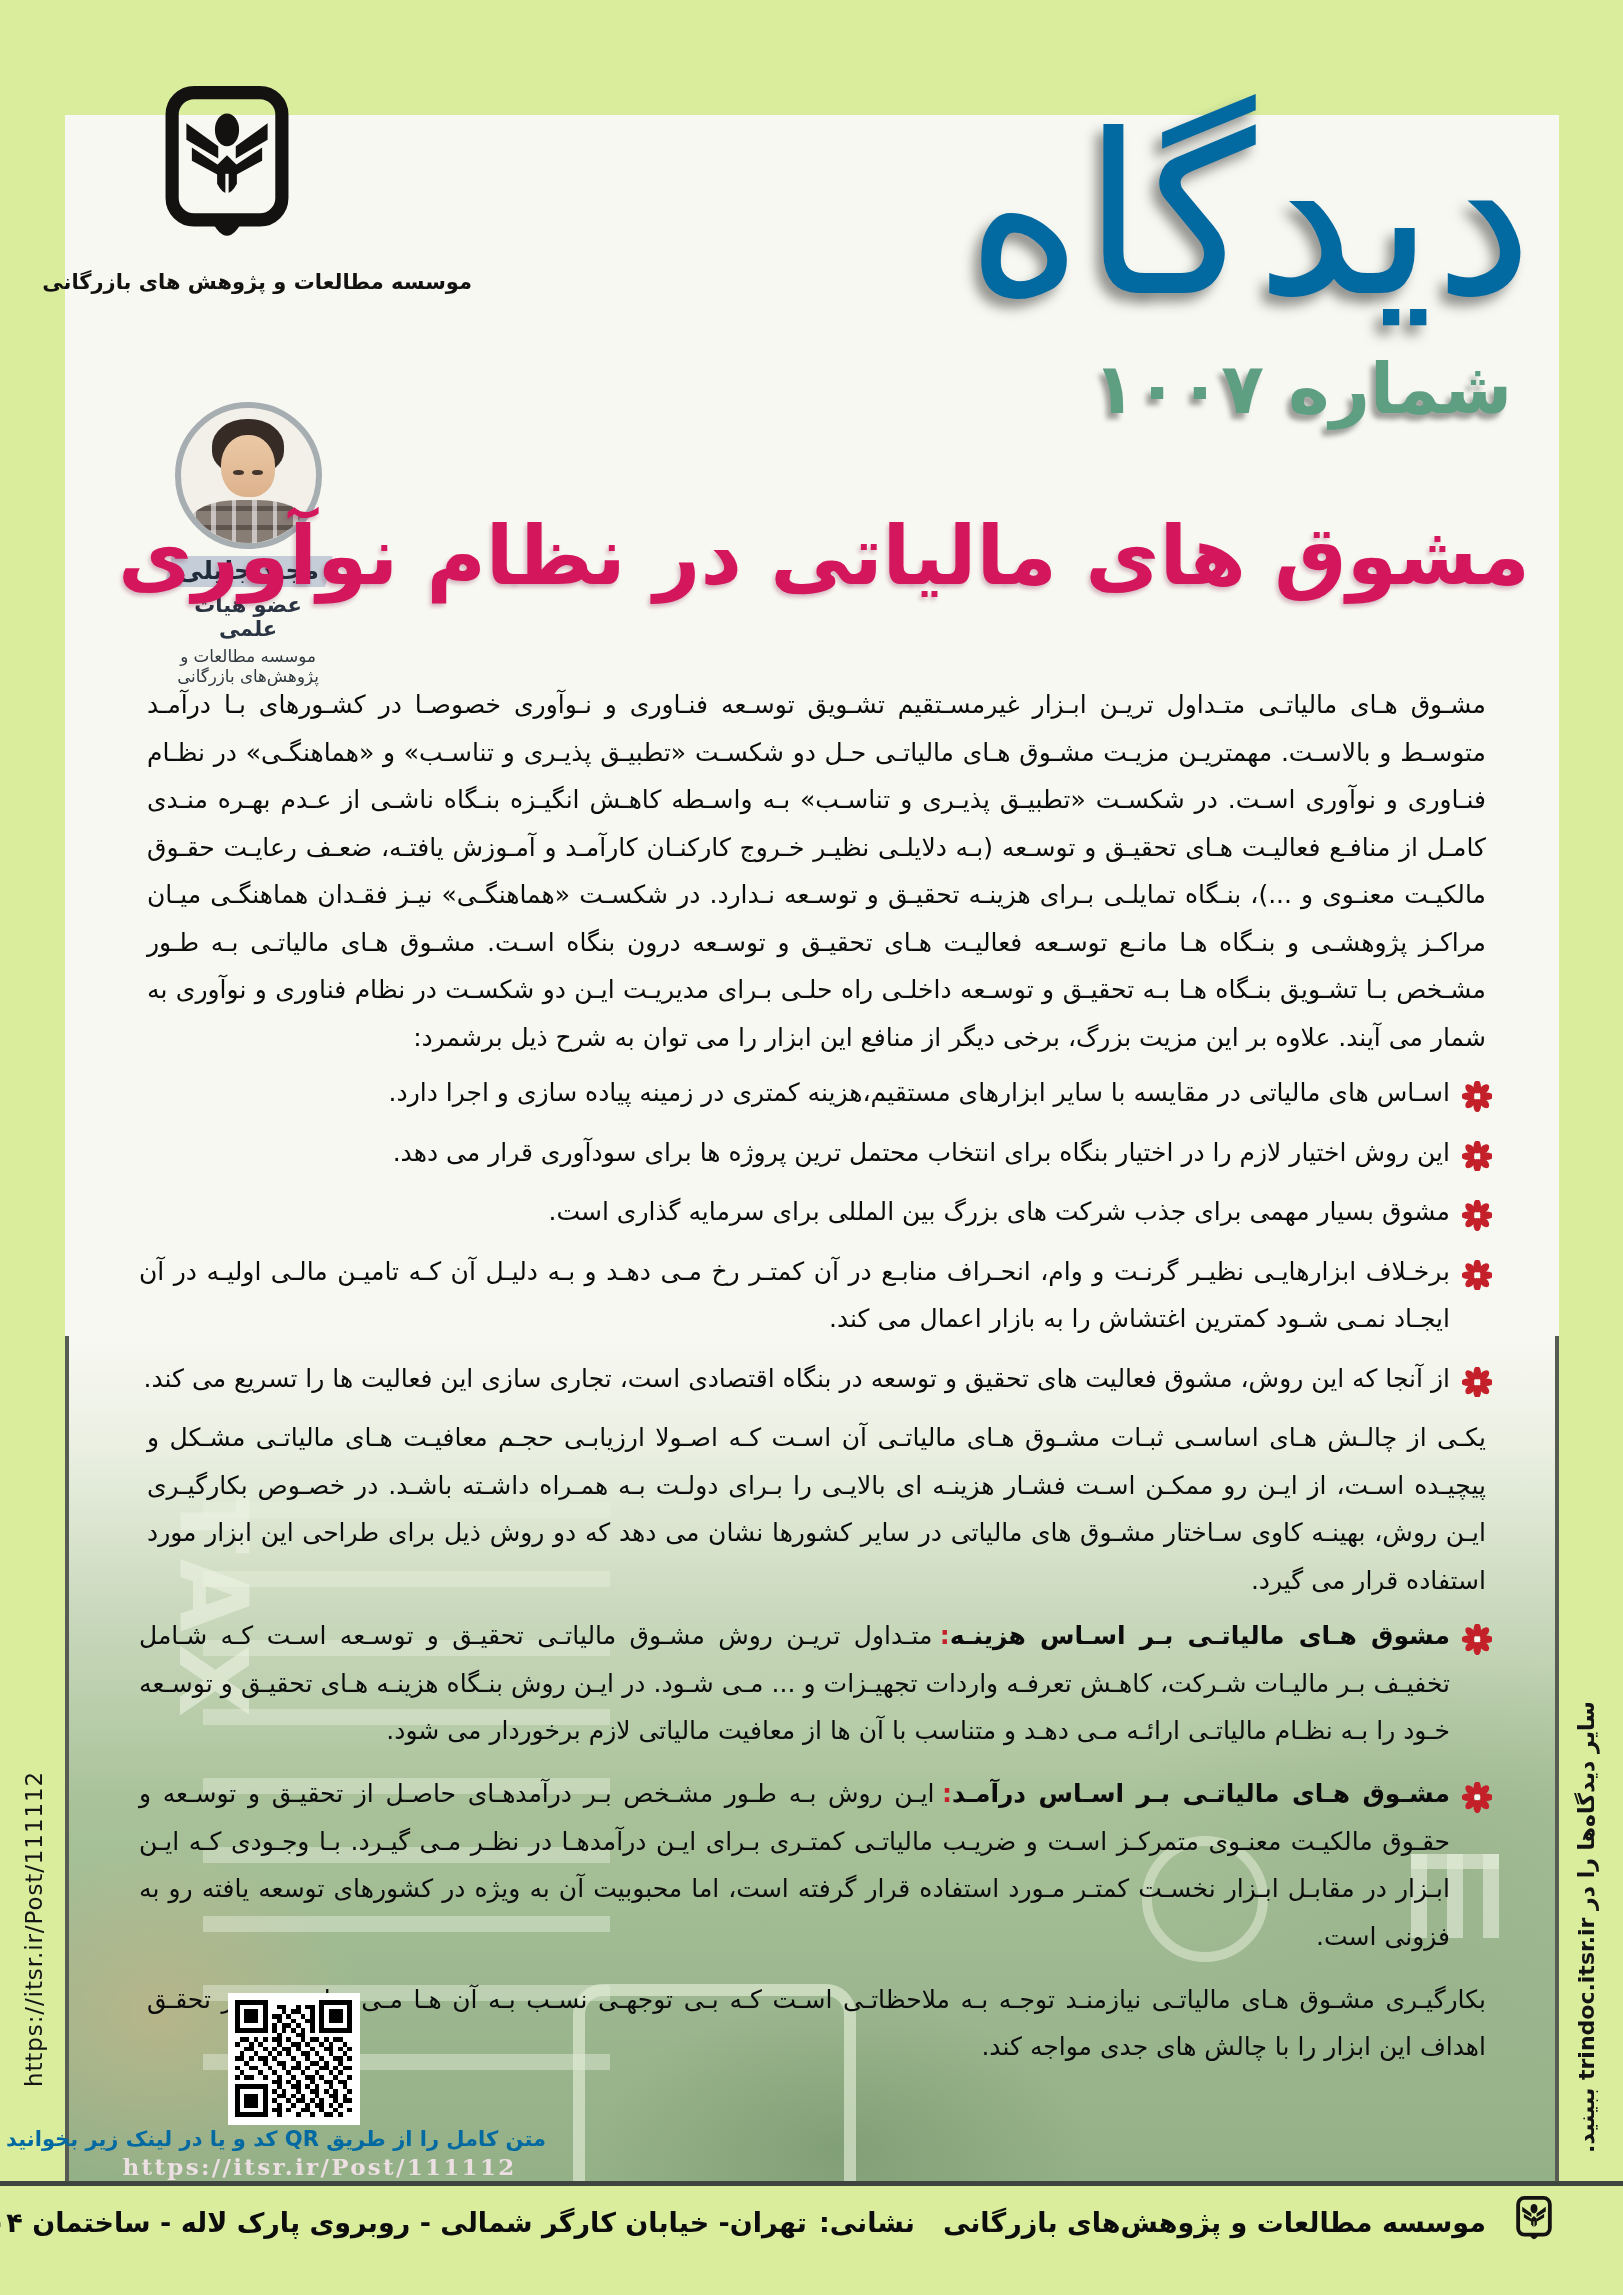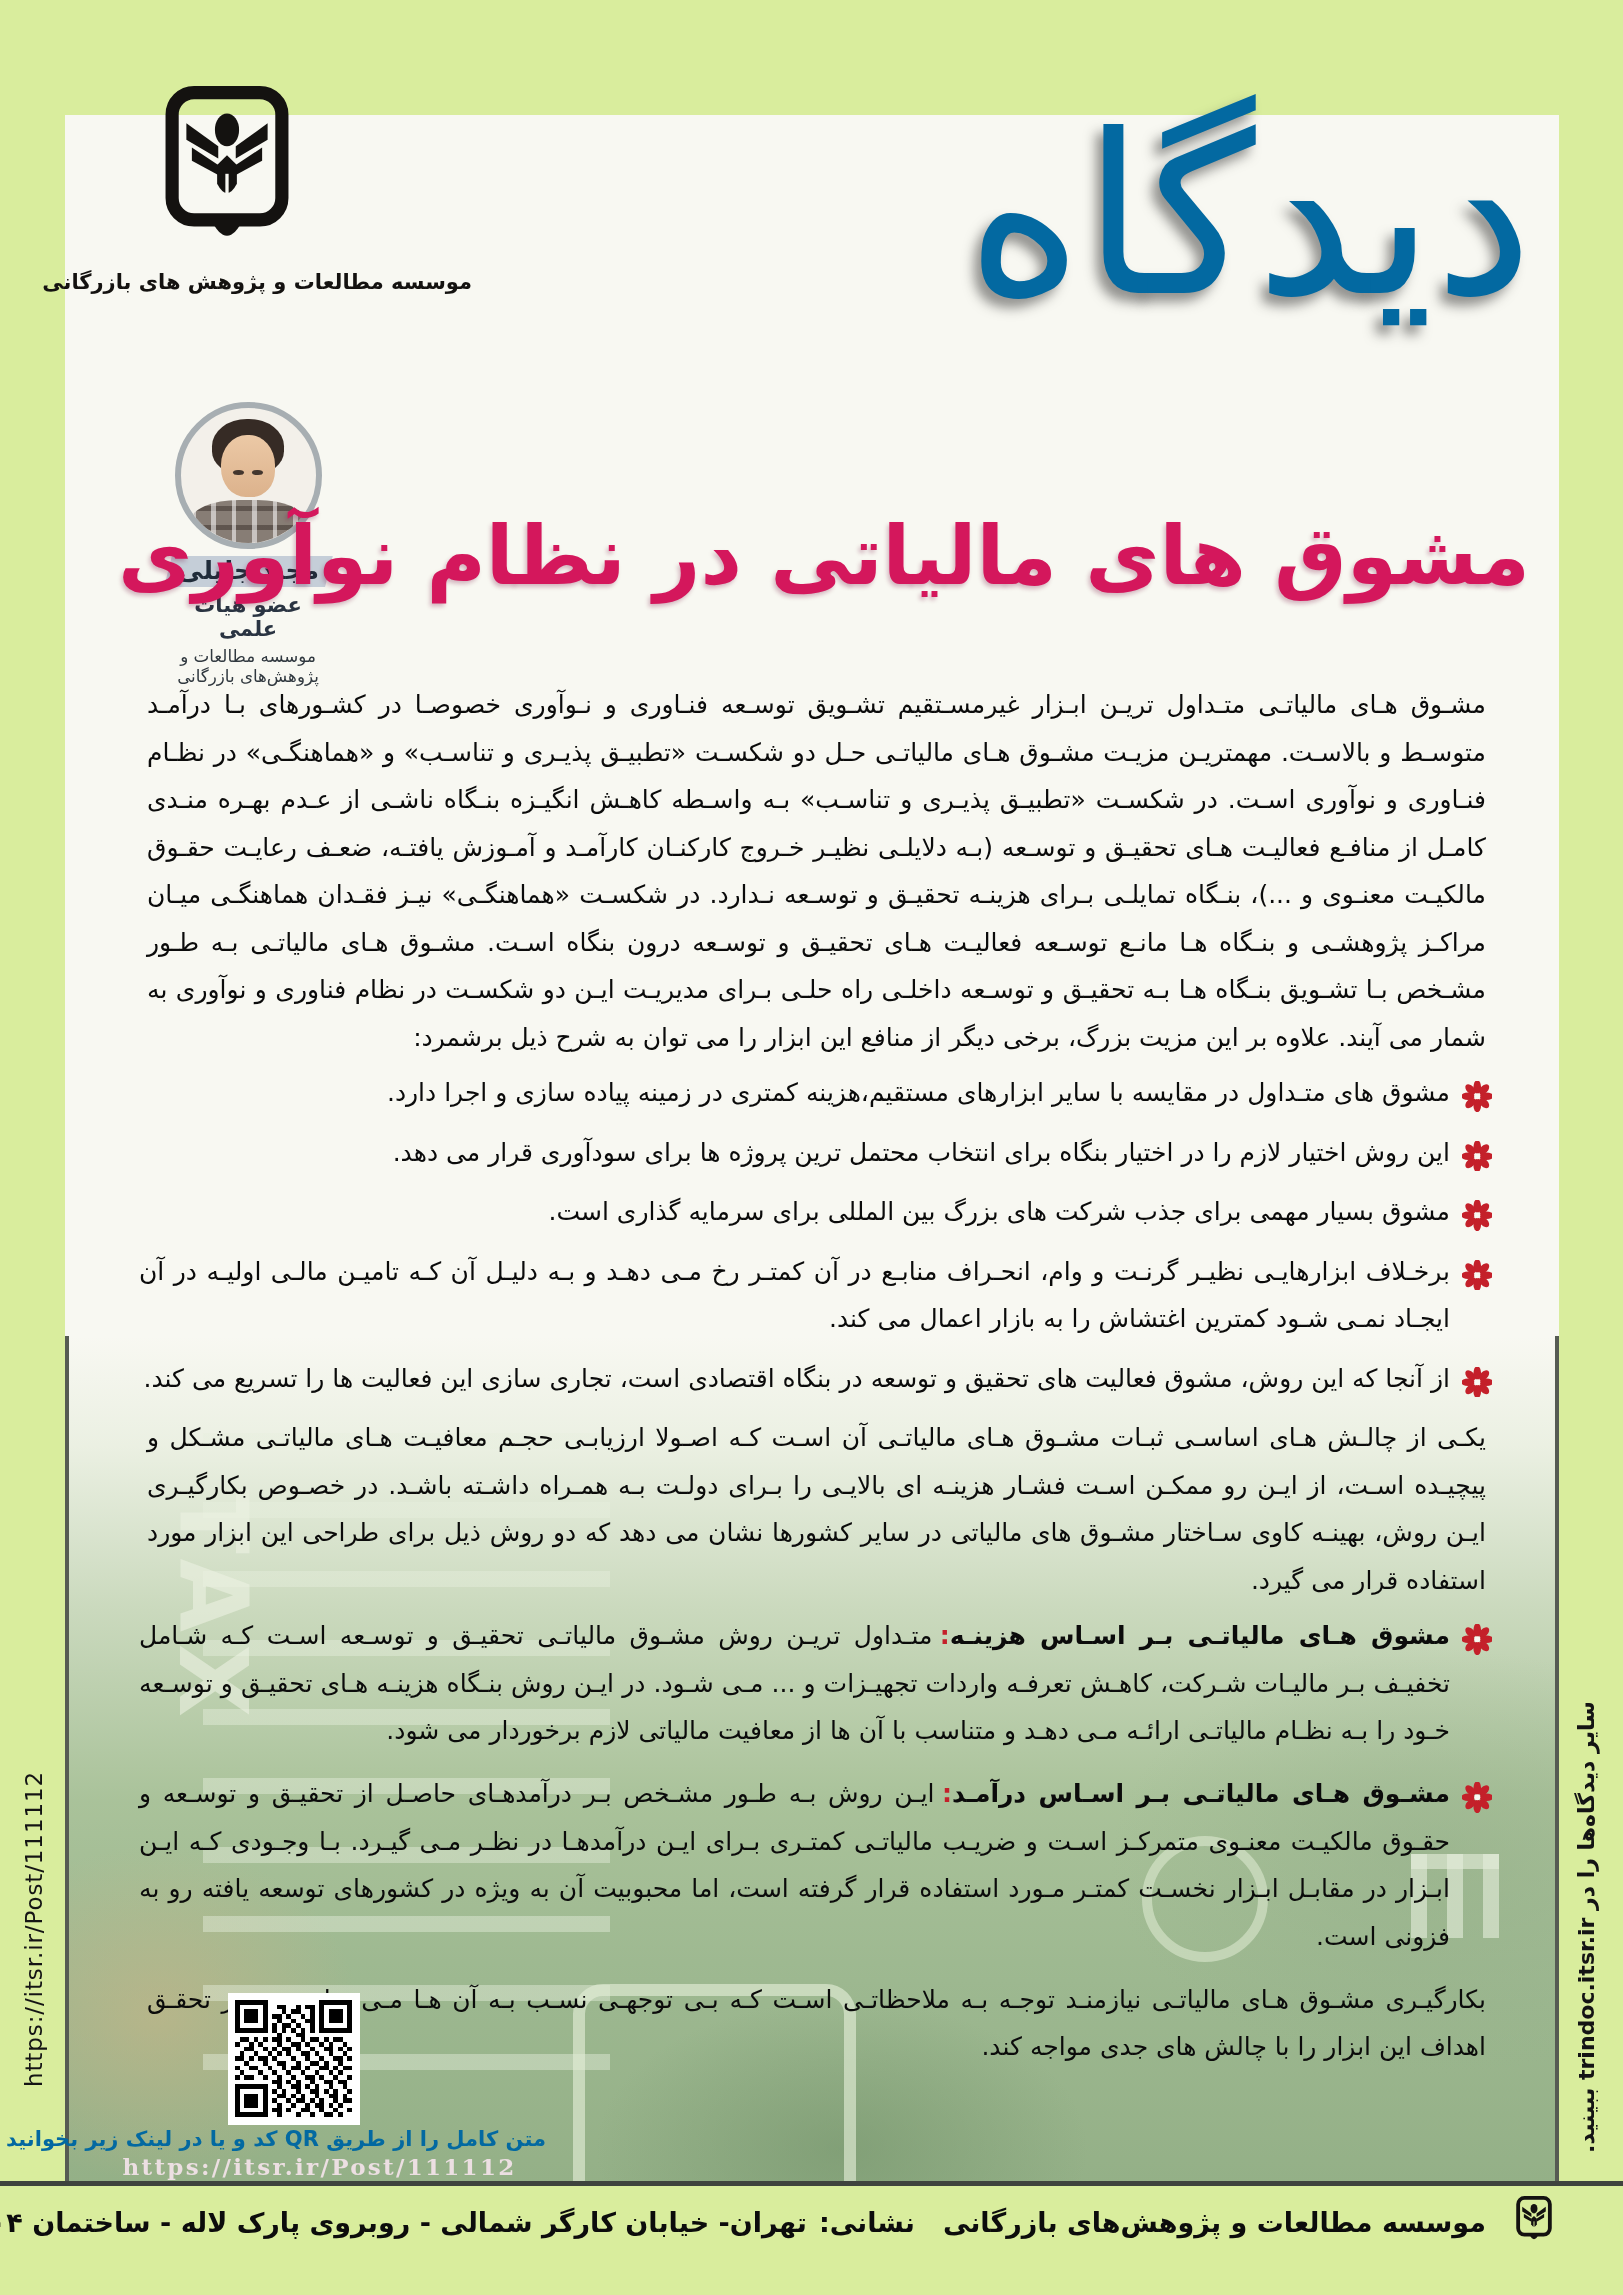--- a/index.html
+++ b/index.html
@@ -121,20 +121,21 @@
       <path d="M97 34 L68 55 L68 66 L97 49 Z" fill="#141210"></path>
       <path d="M28 56 L52 72 L52 81 L28 68 Z" fill="#141210"></path>
       <path d="M92 56 L68 72 L68 81 L92 68 Z" fill="#141210"></path>
       <path d="M51 72 L60 63 L69 72 L69 89 Q60 106 51 89 Z" fill="#141210"></path>
       <line x1="60" y1="80" x2="60" y2="100" stroke="#f8f8f2" stroke-width="3"></line>
     </svg>
     <div class="logo-caption">موسسه مطالعات و پژوهش های بازرگانی</div>
   </div>
 
   <div class="masthead-title">دیدگاه</div>
+  <div class="masthead-issue">شماره ۱۰۰۷</div>
 
   <div class="author">
     <div class="portrait">
       <div class="shirt"></div>
       <div class="hair"></div>
       <div class="face"></div>
       <div class="eye l"></div>
       <div class="eye r"></div>
     </div>
     <div class="name-plate">
@@ -156,21 +157,21 @@
             <ellipse cx="20" cy="32" rx="5" ry="9"></ellipse>
           <ellipse cx="8" cy="20" rx="9" ry="5"></ellipse>
             <ellipse cx="32" cy="20" rx="9" ry="5"></ellipse>
           <ellipse cx="11" cy="11" rx="5" ry="8" transform="rotate(-45 11 11)"></ellipse>
           <ellipse cx="29" cy="11" rx="5" ry="8" transform="rotate(45 29 11)"></ellipse>
           <ellipse cx="11" cy="29" rx="5" ry="8" transform="rotate(45 11 29)"></ellipse>
           <ellipse cx="29" cy="29" rx="5" ry="8" transform="rotate(-45 29 29)"></ellipse>
         </g>
           <circle cx="20" cy="20" r="4" fill="#f8f8f2"></circle>
       </svg>
-      <span>مشوق های متـداول در مقایسه با سایر ابزارهای مستقیم،هزینه کمتری در زمینه پیاده سازی و اجرا دارد.</span>
+      <span>اسـاس های مالیاتی در مقایسه با سایر ابزارهای مستقیم،هزینه کمتری در زمینه پیاده سازی و اجرا دارد.</span>
     </div>
     <div class="bullet">
       <svg class="flower" viewBox="0 0 40 40">
         <g fill="#c4202a">
             <ellipse cx="20" cy="8" rx="5" ry="9"></ellipse>
             <ellipse cx="20" cy="32" rx="5" ry="9"></ellipse>
         <ellipse cx="8" cy="20" rx="9" ry="5"></ellipse>
             <ellipse cx="32" cy="20" rx="9" ry="5"></ellipse>
         <ellipse cx="11" cy="11" rx="5" ry="8" transform="rotate(-45 11 11)"></ellipse>
         <ellipse cx="29" cy="11" rx="5" ry="8" transform="rotate(45 29 11)"></ellipse>

